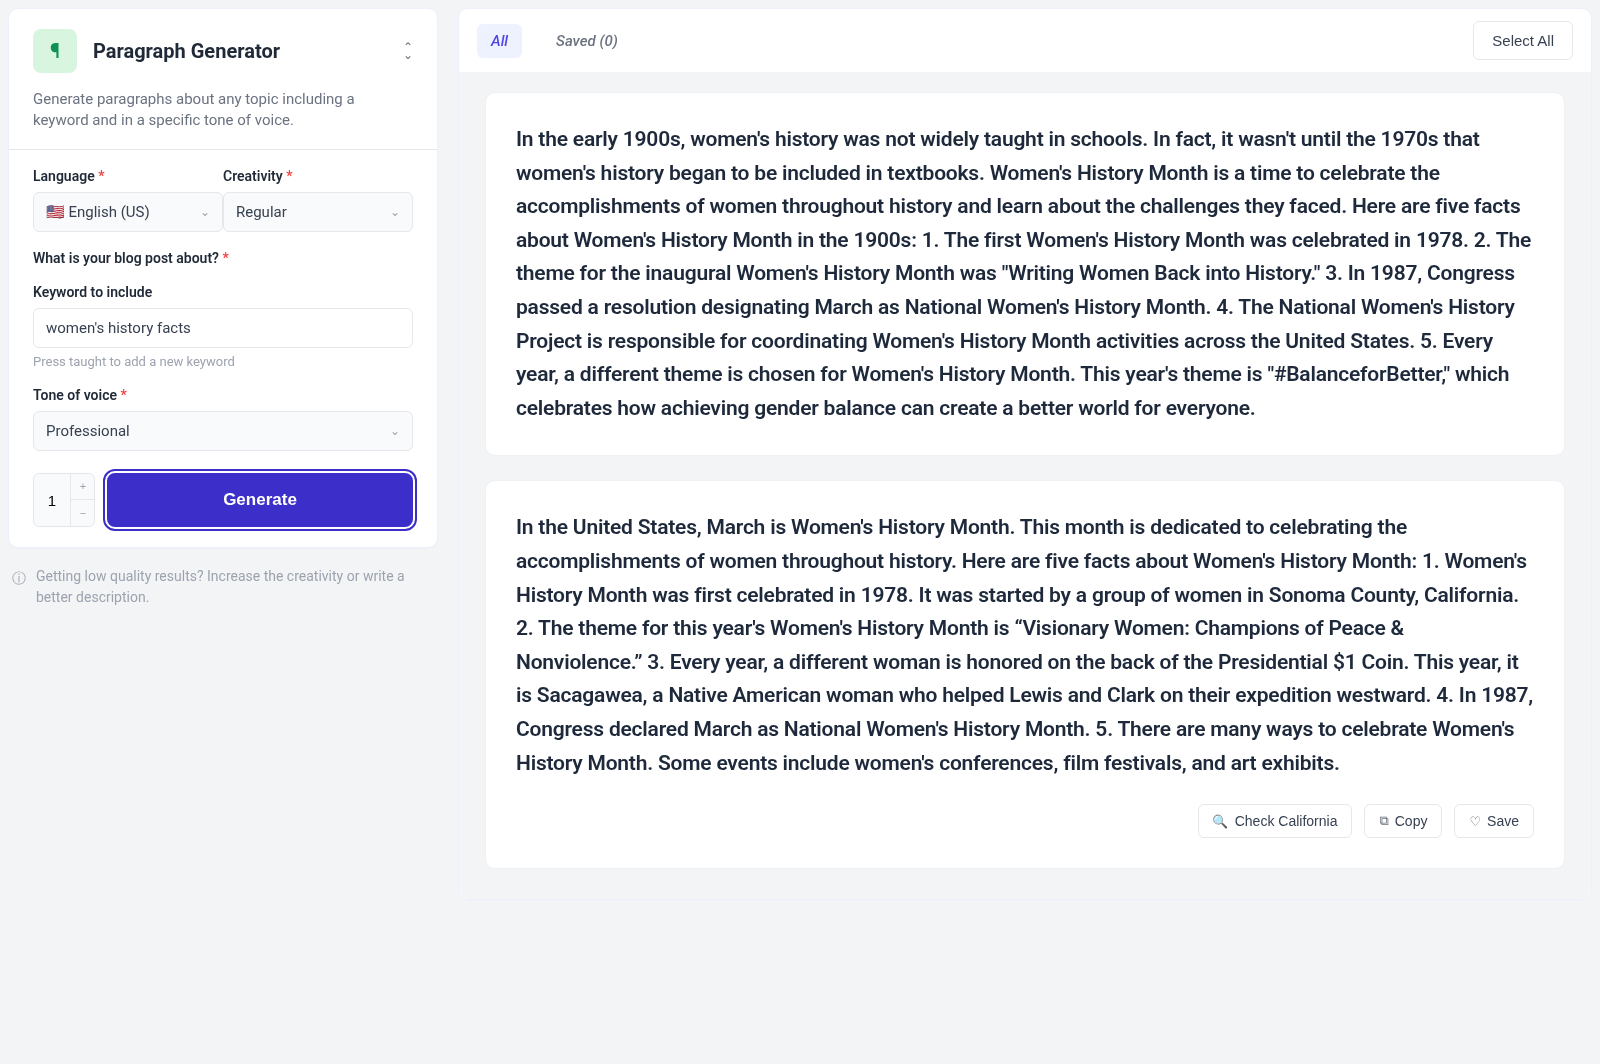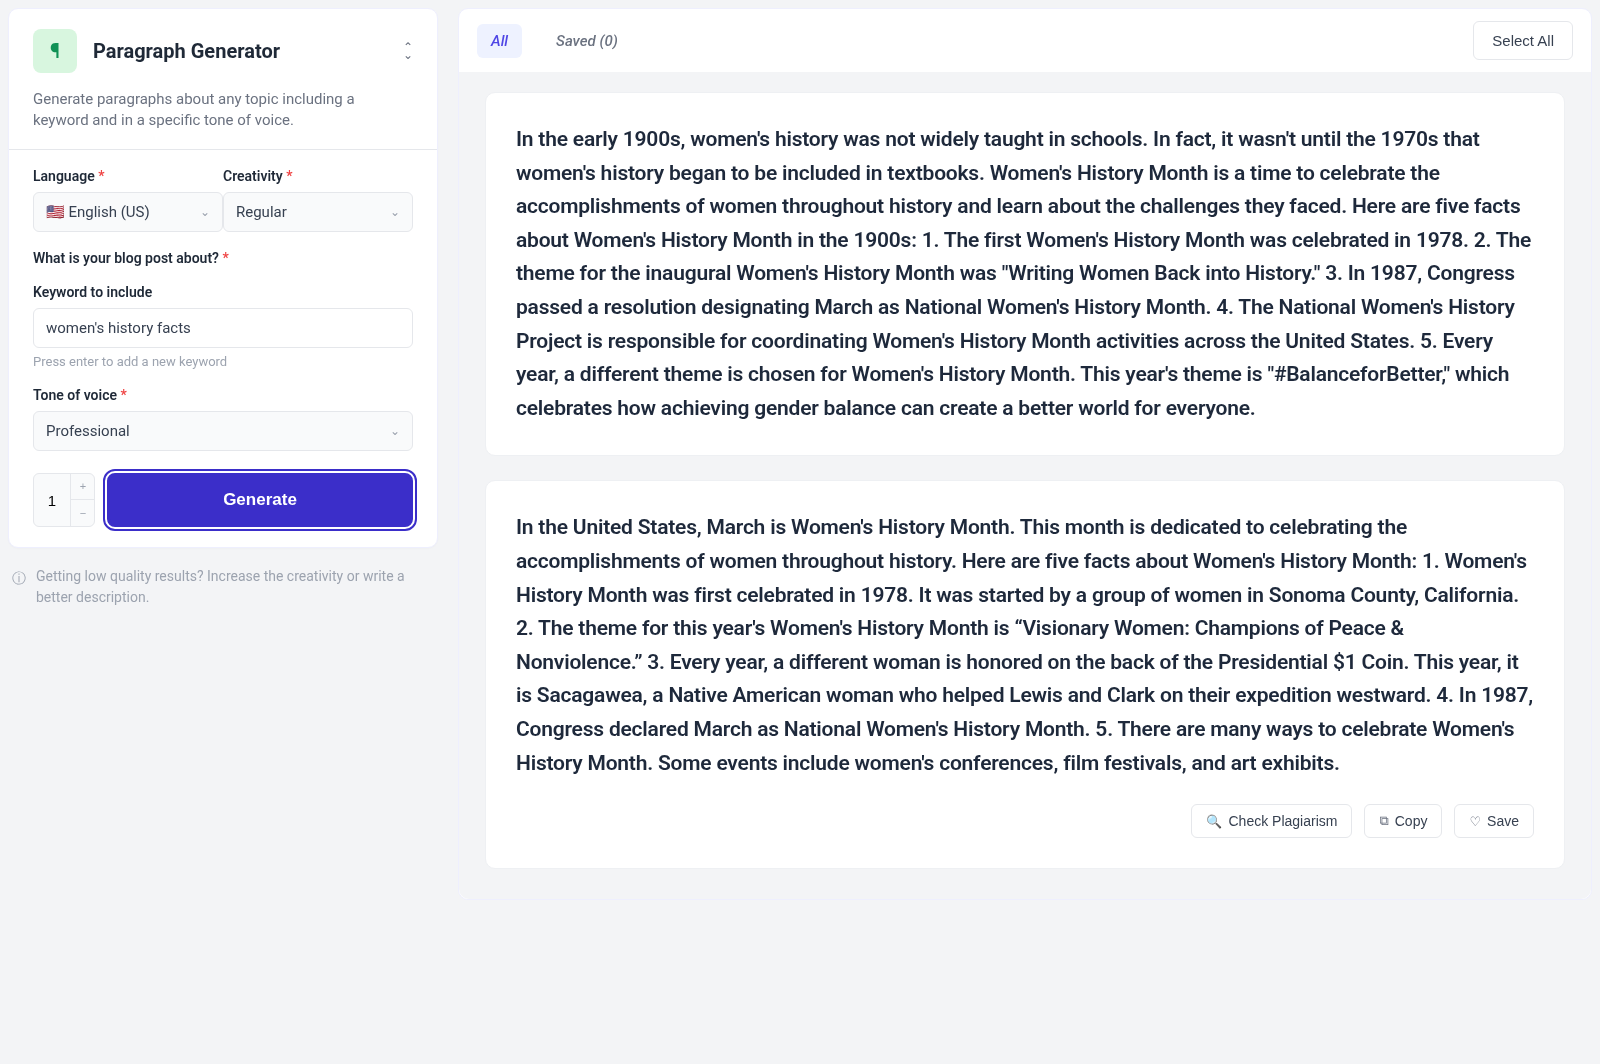--- a/index.html
+++ b/index.html
@@ -81,21 +81,21 @@
         </div>
       </div>
 
       <div class="form-group">
         <label class="label"><span>What is your blog post about?</span> <span class="req">*</span></label>
       </div>
 
       <div class="form-group">
         <label class="label">Keyword to include</label>
         <input class="input input-white" value="women's history facts" style="">
-        <div class="hint">Press enter to add a new keyword</div>
+        <div class="hint">Press taught to add a new keyword</div>
       </div>
 
       <div class="form-group" style="margin-bottom:0">
         <label class="label"><span>Tone of voice</span> <span class="req">*</span></label>
         <div class="select">
           <span>Professional</span>
           <span class="chev">⌄</span>
         </div>
       </div>
 
@@ -131,21 +131,21 @@
       <div class="results">
         <div class="card">
           <div class="card-text">In the early 1900s, women's history was not widely taught in schools. In fact, it wasn't until the 1970s that women's history began to be included in textbooks. Women's History Month is a time to celebrate the accomplishments of women throughout history and learn about the challenges they faced. Here are five facts about Women's History Month in the 1900s: 1. The first Women's History Month was celebrated in 1978. 2. The theme for the inaugural Women's History Month was "Writing Women Back into History." 3. In 1987, Congress passed a resolution designating March as National Women's History Month. 4. The National Women's History Project is responsible for coordinating Women's History Month activities across the United States. 5. Every year, a different theme is chosen for Women's History Month. This year's theme is "#BalanceforBetter," which celebrates how achieving gender balance can create a better world for everyone.</div>
         </div>
 
         <div class="card" style="margin-bottom:0">
           <div class="card-text">In the United States, March is Women's History Month. This month is dedicated to celebrating the accomplishments of women throughout history. Here are five facts about Women's History Month: 1. Women's History Month was first celebrated in 1978. It was started by a group of women in Sonoma County, California. 2. The theme for this year's Women's History Month is “Visionary Women: Champions of Peace &amp; Nonviolence.” 3. Every year, a different woman is honored on the back of the Presidential $1 Coin. This year, it is Sacagawea, a Native American woman who helped Lewis and Clark on their expedition westward. 4. In 1987, Congress declared March as National Women's History Month. 5. There are many ways to celebrate Women's History Month. Some events include women's conferences, film festivals, and art exhibits.</div>
           <div class="card-actions">
             <button class="small-btn">
               <span class="icon-sm">🔍</span>
-              <span>Check Plagiarism</span>
+              <span>Check California</span>
             </button>
             <button class="small-btn">
               <span class="icon-sm">⧉</span>
               <span>Copy</span>
             </button>
             <button class="small-btn">
               <span class="icon-sm">♡</span>
               <span>Save</span>
             </button>
           </div>

